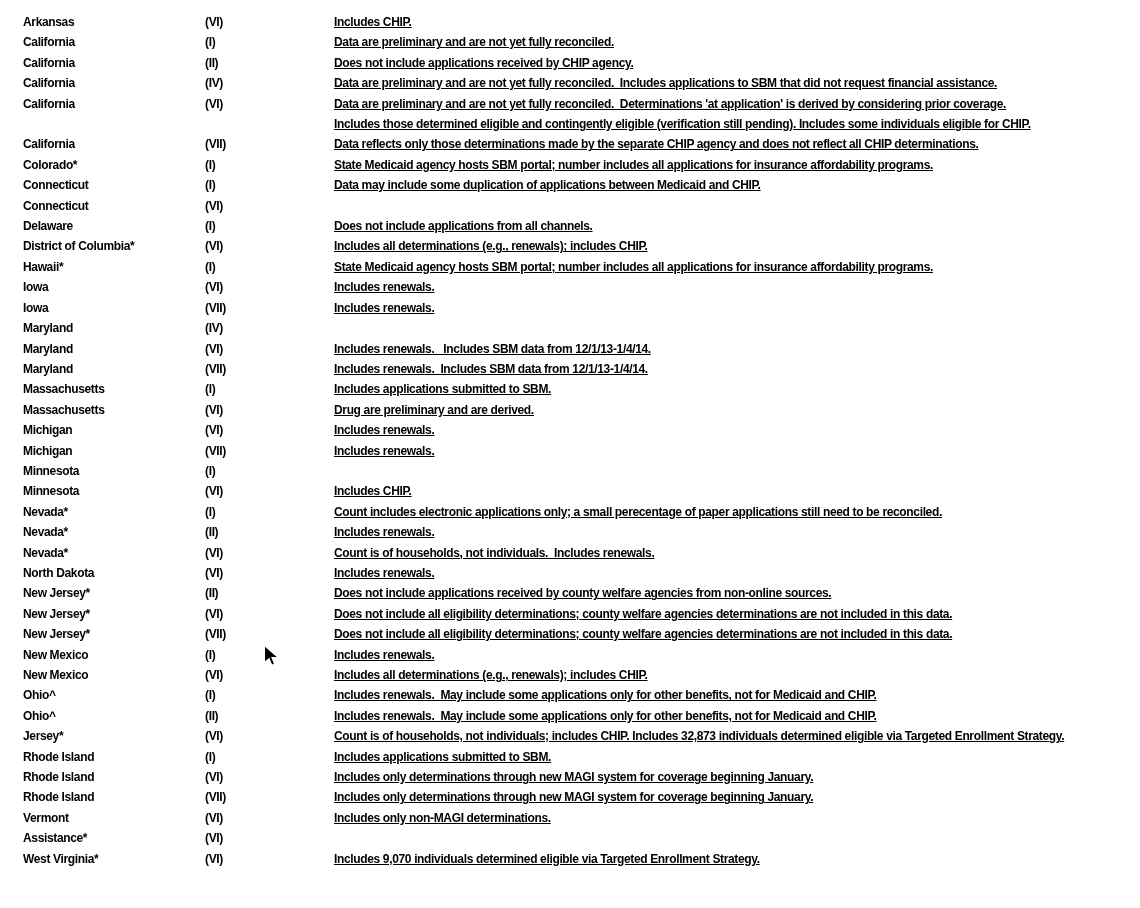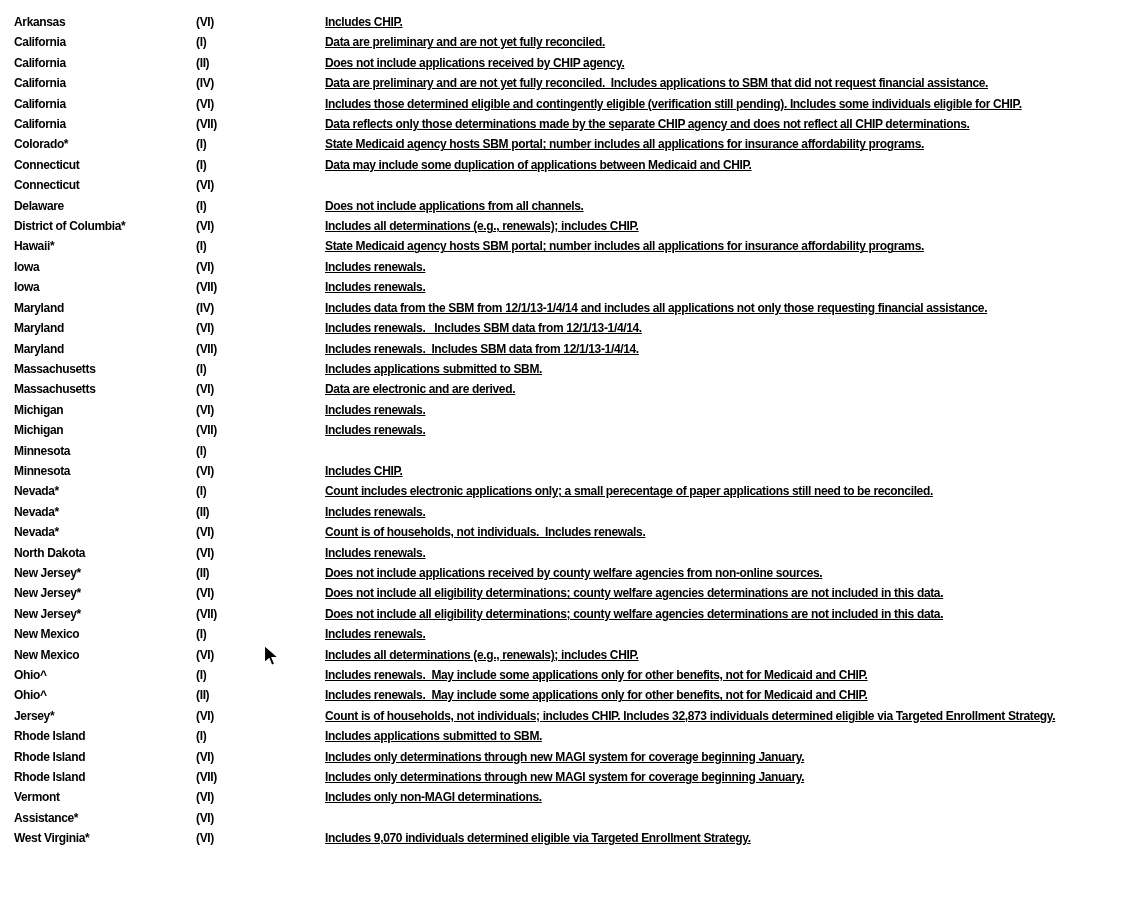--- a/index.html
+++ b/index.html
@@ -8,21 +8,21 @@
     background: #ffffff;
   }
   body {
     width: 1140px;
     height: 908px;
     position: relative;
     overflow: hidden;
     font-family: "Liberation Sans", sans-serif;
   }
   #doc {
-    padding: 12px 0 0 14px;
+    padding: 12px 0 0 23px;
     color: #000000;
     font-weight: bold;
     font-size: 12px;
     letter-spacing: -0.35px;
     line-height: 20.4px;
   }
   .row {
     display: grid;
     grid-template-columns: 182px 129px 1fr;
     align-items: start;
@@ -68,21 +68,21 @@
 
     <div class="row">
       <div class="cell state">California</div>
       <div class="cell code">(IV)</div>
       <div class="cell note"><div class="note-line">Data are preliminary and are not yet fully reconciled.  Includes applications to SBM that did not request financial assistance.</div></div>
     </div>
 
     <div class="row">
       <div class="cell state">California</div>
       <div class="cell code">(VI)</div>
-      <div class="cell note"><div class="note-line">Includes those determined eligible and contingently eligible (verification still pending). Includes some individuals eligible for CHIP.</div></div>
+      <div class="cell note"><div class="note-line">Data are preliminary and are not yet fully reconciled.  Determinations 'at application' is derived by considering prior coverage.</div><div class="note-line">Includes those determined eligible and contingently eligible (verification still pending). Includes some individuals eligible for CHIP.</div></div>
     </div>
 
     <div class="row">
       <div class="cell state">California</div>
       <div class="cell code">(VII)</div>
       <div class="cell note"><div class="note-line">Data reflects only those determinations made by the separate CHIP agency and does not reflect all CHIP determinations.</div></div>
     </div>
 
     <div class="row">
       <div class="cell state">Colorado*</div>
@@ -127,21 +127,20 @@
 
     <div class="row">
       <div class="cell state">Iowa</div>
       <div class="cell code">(VII)</div>
       <div class="cell note"><div class="note-line">Includes renewals.</div></div>
     </div>
 
     <div class="row">
       <div class="cell state">Maryland</div>
       <div class="cell code">(IV)</div>
-      <div class="cell note"><div class="note-line">Includes data from the SBM from 12/1/13-1/4/14 and includes all applications not only those requesting financial assistance.</div></div>
     </div>
 
     <div class="row">
       <div class="cell state">Maryland</div>
       <div class="cell code">(VI)</div>
       <div class="cell note"><div class="note-line">Includes renewals.   Includes SBM data from 12/1/13-1/4/14.</div></div>
     </div>
 
     <div class="row">
       <div class="cell state">Maryland</div>
@@ -151,21 +150,21 @@
 
     <div class="row">
       <div class="cell state">Massachusetts</div>
       <div class="cell code">(I)</div>
       <div class="cell note"><div class="note-line">Includes applications submitted to SBM.</div></div>
     </div>
 
     <div class="row">
       <div class="cell state">Massachusetts</div>
       <div class="cell code">(VI)</div>
-      <div class="cell note"><div class="note-line">Data are electronic and are derived.</div></div>
+      <div class="cell note"><div class="note-line">Drug are preliminary and are derived.</div></div>
     </div>
 
     <div class="row">
       <div class="cell state">Michigan</div>
       <div class="cell code">(VI)</div>
       <div class="cell note"><div class="note-line">Includes renewals.</div></div>
     </div>
 
     <div class="row">
       <div class="cell state">Michigan</div>

